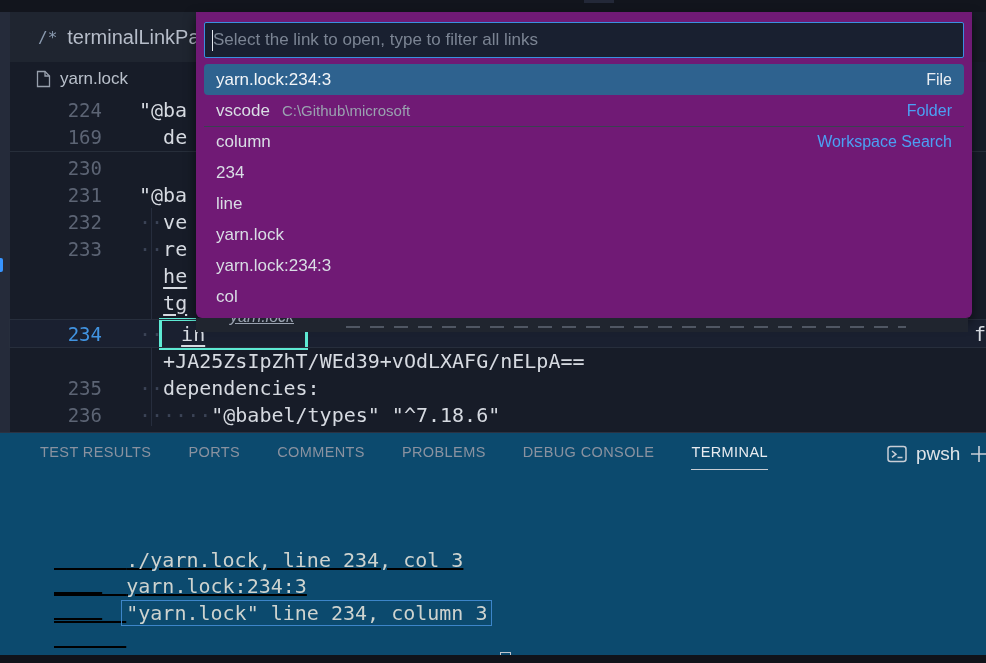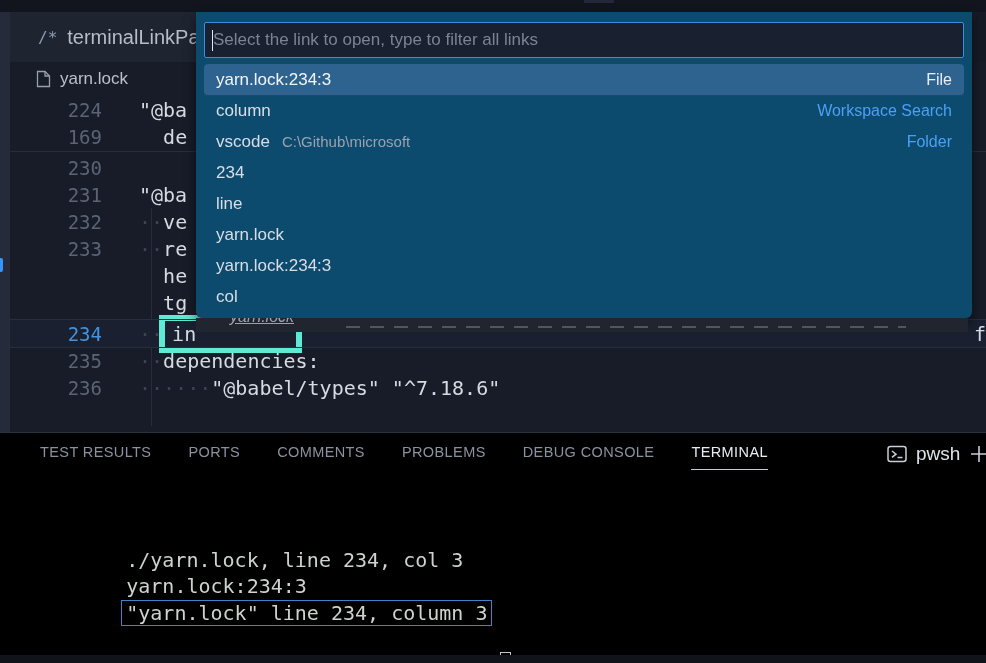--- a/index.html
+++ b/index.html
@@ -22,59 +22,59 @@
   .breadcrumb { position:absolute; left:36px; top:66px; height:26px; display:flex; align-items:center; gap:9px; }
   .breadcrumb .bc-label { color:#b9c0cb; font-size:17px; }
 
   .ed-rows { position:absolute; left:10px; top:96px; width:976px; }
   .erow { position:relative; height:27px; display:flex; align-items:center;
           font-family:"DejaVu Sans Mono", monospace; font-size:20px; white-space:pre; }
   .erow .lnum { width:92px; text-align:right; color:#5c6474; font-size:19px; flex:0 0 92px; }
   .erow .gap  { flex:0 0 37px; }
   .erow .ws   { color:#3b4356; }
   .erow .code { color:#d6dae1; }
-  .erow .code.u { text-underline-offset:4px; }
+  .erow .code.u { text-decoration:underline; text-underline-offset:4px; }
   .erow.cur { margin-top:4px; background:#1a2030; outline:1px solid #272e3c; }
   .erow.cur .lnum { color:#4193e0; }
   .codewrap { display:inline-block; }
-  .codewrap.box { border:6px solid #5eead4; padding:1px 100px 1px 7px; margin-left:-4px; }
+  .codewrap.box { border:3px solid #5eead4; padding:1px 100px 1px 19px; margin-left:-4px; }
   .erow .tail { position:absolute; left:964px; top:2px; color:#d6dae1; }
   .sticky-border { position:absolute; left:10px; top:151px; width:976px; height:1px; background:#272e3a; }
   .indent-guide { position:absolute; left:151px; top:208px; width:1px; height:218px; background:#262d3d; }
 
   
   .hover-sliver { position:absolute; left:196px; top:318px; width:772px; height:14px;
                   background:#20252f; overflow:hidden; z-index:6; }
   .hover-sliver .ht { position:absolute; left:34px; top:-10px; color:#9aa2b0; font-size:16px;
                       text-decoration:underline; font-style:italic; }
   .hover-sliver .dashes { position:absolute; left:150px; top:8px; width:560px; height:2px; opacity:.45;
                   background:repeating-linear-gradient(90deg,#8a93a3 0 14px,transparent 14px 24px); }
 
   
   .quickpick { position:absolute; left:196px; top:12px; width:776px; height:306px;
-               background:#0c4a6e; border-radius:0 0 6px 6px; box-shadow:0 5px 12px rgba(0,0,0,.55);
+               background:#701a75; border-radius:0 0 6px 6px; box-shadow:0 5px 12px rgba(0,0,0,.55);
                padding:10px 8px 0 8px; z-index:5; }
   .qp-inputwrap { position:relative; height:36px; border:1px solid #3a8fe0; border-radius:2px; background:#192030; }
   .qp-input { width:100%; height:100%; background:transparent; border:none; outline:none;
               padding:0 8px; font-size:17px; color:#d8dce2; font-family:"Liberation Sans", sans-serif; }
   .qp-input::placeholder { color:#7b8493; opacity:1; }
   .qp-caret { position:absolute; left:7px; top:7px; width:1px; height:21px; background:#e6eaf0; }
   .qp-list { margin-top:6px; }
   .qrow { display:flex; align-items:center; height:31px; padding:0 12px; }
   .qrow.sel { background:#2e628f; border-radius:4px; }
   .qrow.sep { border-top:1px solid #3a4150; }
   .qrow .qlabel { color:#d9dee5; font-size:17px; white-space:pre; }
   .qrow.sel .qlabel { color:#f2f5f8; }
   .qrow .qdesc { color:#9aa2b0; font-size:15px; margin-left:12px; white-space:pre; }
   .qrow .qbadge { margin-left:auto; font-size:16px; color:#e9edf2; }
   .qrow .qbadge.blink { color:#4ba0f4; }
 
   
   .panel-border { position:absolute; left:0; top:432px; width:986px; height:1px; background:#2b3242; }
-  .panel { position:absolute; left:0; top:433px; width:986px; height:222px; background:#000000; }
+  .panel { position:absolute; left:0; top:433px; width:986px; height:222px; background:#0c4a6e; }
   .ptabs { position:absolute; left:40px; top:11px; display:flex; gap:37px; }
   .ptab { color:#8a92a0; font-size:14.5px; letter-spacing:.4px; padding-bottom:9px; white-space:nowrap; }
   .ptab.active { color:#e8ebf0; border-bottom:1px solid #c6ccd4;text-align:center; }
   .pright { position:absolute; left:886px; top:10px; display:flex; align-items:center; gap:8px; }
   .pwsh-label { color:#dfe3e8; font-size:19px; }
   .plus { position:absolute; left:966px; top:8px; width:26px; height:26px; }
 
   .term { position:absolute; left:54px; top:524px;text-decoration:underline; }
   .trow { height:26px; font-family:"DejaVu Sans Mono", monospace; font-size:20px; color:#ced3cf; white-space:pre; }
   .trow .tl.boxed { display:inline-block; border:1px solid #3d85c9; padding:0 4px; margin-left:-5px; height:26px; }
@@ -180,20 +180,27 @@
     </div>
 
     <div class="erow cur">
       <span class="lnum">234</span>
       <span class="gap"></span>
       <span class="ws">··</span>
       <span class="codewrap box"><span class="code u">in</span></span>
       <span class="tail">f</span>
     </div>
 
+    <div class="erow">
+      <span class="lnum"></span>
+      <span class="gap"></span>
+      <span class="ws">  </span>
+      <span class="codewrap"><span class="code">+JA25ZsIpZhT/WEd39+vOdLXAFG/nELpA==</span></span>
+      <span class="tail"></span>
+    </div>
 
     <div class="erow">
       <span class="lnum">235</span>
       <span class="gap"></span>
       <span class="ws">··</span>
       <span class="codewrap"><span class="code">dependencies:</span></span>
       <span class="tail"></span>
     </div>
 
     <div class="erow">
@@ -216,30 +223,30 @@
     <span class="qp-caret"></span>
   </div>
   <div class="qp-list">
 
       <div class="qrow sel">
         <span class="qlabel">yarn.lock:234:3</span>
         <span class="qdesc"></span>
         <span class="qbadge">File</span>
       </div>
 
-      <div class="qrow sep">
-        <span class="qlabel">column</span>
-        <span class="qdesc"></span>
-        <span class="qbadge blink">Workspace Search</span>
-      </div>
-
       <div class="qrow">
         <span class="qlabel">vscode</span>
         <span class="qdesc">C:\Github\microsoft</span>
         <span class="qbadge blink">Folder</span>
+      </div>
+
+      <div class="qrow sep">
+        <span class="qlabel">column</span>
+        <span class="qdesc"></span>
+        <span class="qbadge blink">Workspace Search</span>
       </div>
 
       <div class="qrow">
         <span class="qlabel">234</span>
         <span class="qdesc"></span>
         <span class="qbadge"></span>
       </div>
 
       <div class="qrow">
         <span class="qlabel">line</span>

